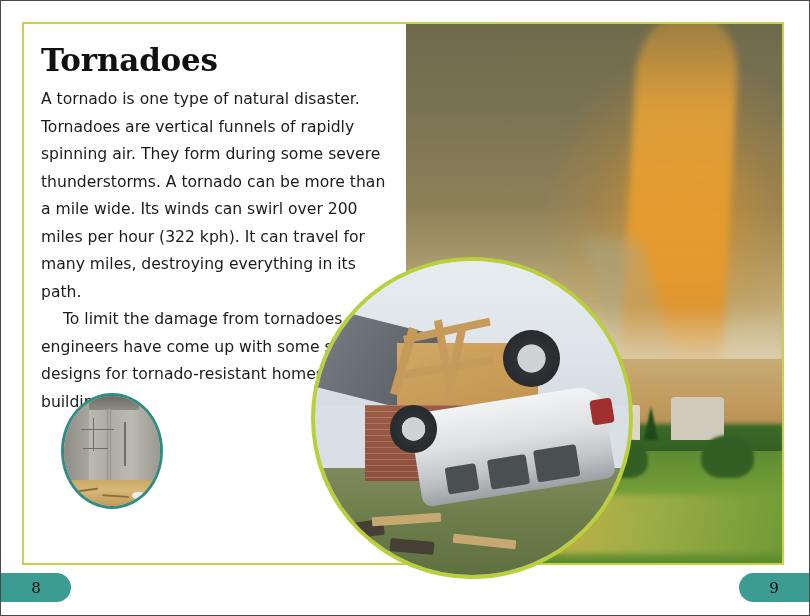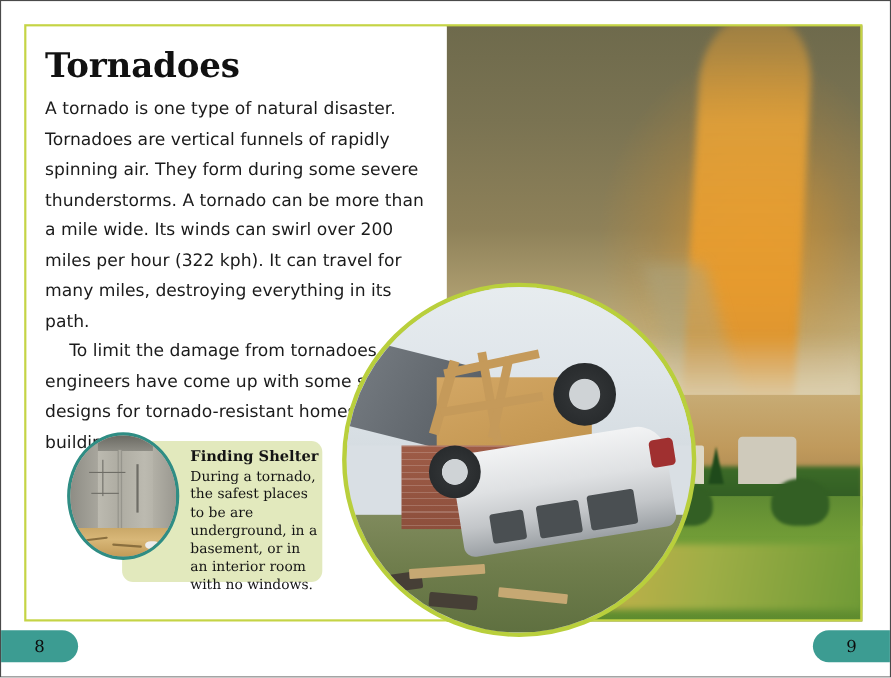--- a/index.html
+++ b/index.html
@@ -316,26 +316,20 @@
   <div id="text-column">
 
     <h1 id="page-title">Tornadoes</h1>
 
     <div id="body-copy">
       <p>A tornado is one type of natural disaster. Tornadoes are vertical funnels of rapidly spinning air. They form during some severe thunderstorms. A tornado can be more than a mile wide. Its winds can swirl over 200 miles per hour (322 kph). It can travel for many miles, destroying everything in its path.</p>
       <p class="indent">To limit the damage from tornadoes, engineers have come up with some smart designs for tornado-resistant homes and buildings.</p>
     </div>
   </div>
 
-  <div id="shelter-callout">
-    <div id="shelter-inner">
-      <p id="shelter-heading">Finding Shelter</p>
-      <p id="shelter-body">During a tornado, the safest places to be are underground, in a basement, or in an interior room with no windows.</p>
-    </div>
-  </div>
 
   <div id="basement-photo">
     <div class="wall-back"></div>
     <div class="ceiling"></div>
     <div class="wall-left"></div>
     <div class="wall-right"></div>
     <div class="post"></div>
     <div class="crack" style="left:18%;top:30%;width:34%;height:1.4px;"></div>
     <div class="crack" style="left:20%;top:47%;width:26%;height:1.4px;"></div>
     <div class="crack" style="left:63%;top:24%;width:1.6px;height:40%;"></div>

